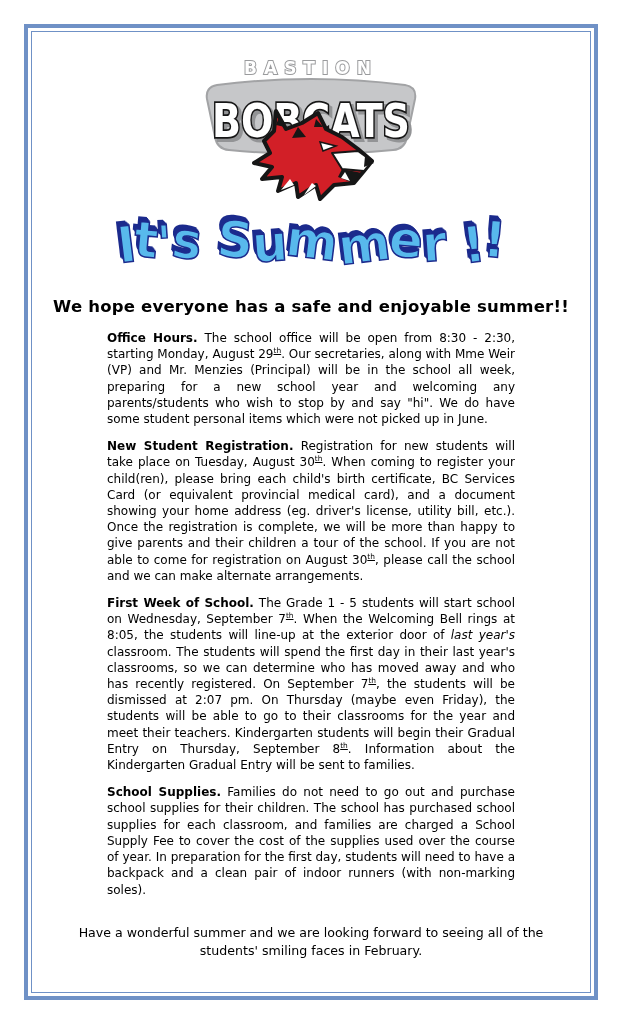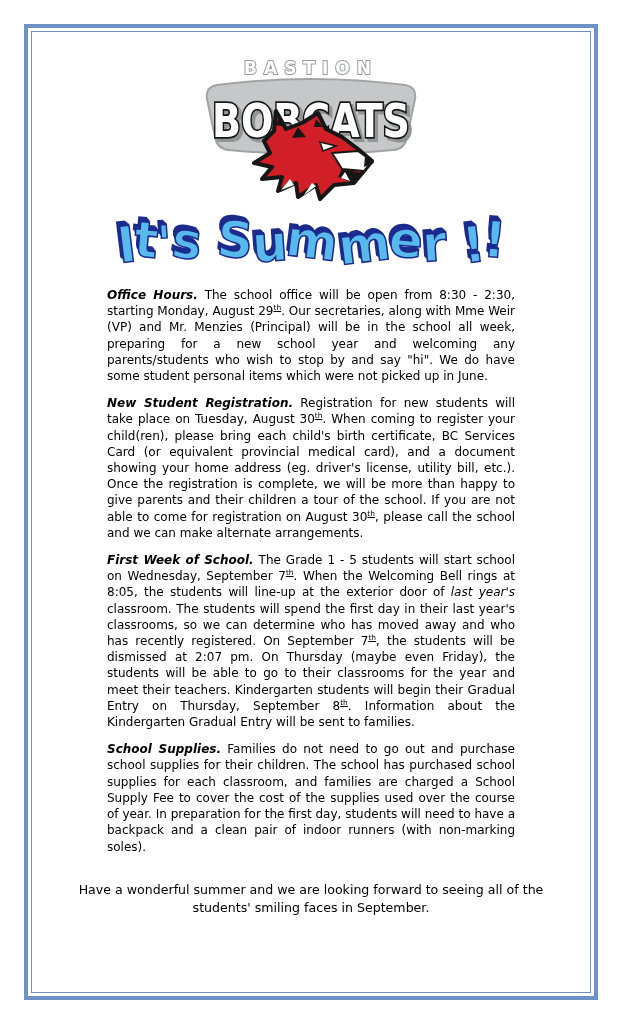--- a/index.html
+++ b/index.html
@@ -38,21 +38,21 @@
     margin:24px 0 0; padding:0;
     font-size:16.5px; font-weight:700; letter-spacing:0.2px;
   }
 
   .sections {
     width:408px; margin:14px auto 0;
     text-align:justify;
     font-size:12px; line-height:16.2px;
   }
   .sections p { margin:0 0 11px; }
-  .sections strong { font-weight:700;font-style:italic; }
+  .sections strong { font-weight:700; }
   .sections sup { font-size:0.62em; line-height:0;text-decoration:underline; }
 
   .closing {
     margin:26px auto 0; width:505px;
     font-size:12.6px; line-height:18.5px;
     text-align:center;
   }
 </style>
 </head>
 <body>
@@ -88,26 +88,27 @@
       <path d="M 96 58 L 116 62 L 107 72 L 92 66 Z" fill="#161616"></path>
       <path d="M 99 61 L 104 70 L 95 67 Z" fill="#ffffff"></path>
 
       <path d="M 70 75 L 58 84 L 66 72 Z" fill="#ffffff"></path>
       <path d="M 48 74 L 35 79 L 44 68 Z" fill="#ffffff"></path>
     </g>
   </svg>
 
   <h1 class="banner"><span>I</span><span>t</span><span>'</span><span>s</span><span> </span><span>S</span><span>u</span><span>m</span><span>m</span><span>e</span><span>r</span><span> </span><span>!</span><span>!</span></h1>
 
+  <h2 class="welcome">We hope everyone has a safe and enjoyable summer!!</h2>
 
   <div class="sections">
     <p><strong>Office Hours.</strong><span><span>  The school office will be open from 8:30 - 2:30, starting Monday, August 29</span><sup>th</sup><span>.  Our secretaries, along with Mme Weir (VP) and Mr. Menzies (Principal) will be in the school all week, preparing for a new school year and welcoming any parents/students who wish to stop by and say "hi".  We do have some student personal items which were not picked up in June.</span></span></p>
 
     <p><strong>New Student Registration.</strong><span><span>  Registration for new students will take place on Tuesday, August 30</span><sup>th</sup><span>.  When coming to register your child(ren), please bring each child's birth certificate, BC Services Card (or equivalent provincial medical card), and a document showing your home address (eg. driver's license, utility bill, etc.).  Once the registration is complete, we will be more than happy to give parents and their children a tour of the school.  If you are not able to come for registration on August 30</span><sup>th</sup><span>, please call the school and we can make alternate arrangements.</span></span></p>
 
     <p><strong>First Week of School.</strong><span><span>  The Grade 1 - 5 students will start school on Wednesday, September 7</span><sup>th</sup><span>.  When the Welcoming Bell rings at 8:05, the students will line-up at the exterior door of </span><span style="font-style: italic;">last year's</span><span> classroom.  The students will spend the first day in their last year's classrooms, so we can determine who has moved away and who has recently registered.  On September 7</span><sup>th</sup><span>, the students will be dismissed at 2:07 pm.  On Thursday (maybe even Friday), the students will be able to go to their classrooms for the year and meet their teachers.  Kindergarten students will begin their Gradual Entry on Thursday, September 8</span><sup>th</sup><span>.  Information about the Kindergarten Gradual Entry will be sent to families.</span></span></p>
 
     <p><strong>School Supplies.</strong><span><span>  Families do not need to go out and purchase school supplies for their children.  The school has purchased school supplies for each classroom, and families are charged a School Supply Fee to cover the cost of the supplies used over the course of year.  In preparation for the first day, students will need to have a backpack and a clean pair of indoor runners (with non-marking soles).</span></span></p>
   </div>
 
-  <p class="closing">Have a wonderful summer and we are looking forward to seeing all of the students' smiling faces in September.</p>
+  <p class="closing">Have a wonderful summer and we are looking forward to seeing all of the students' smiling faces in February.</p>
 
 </div>
 
 </body></html>

